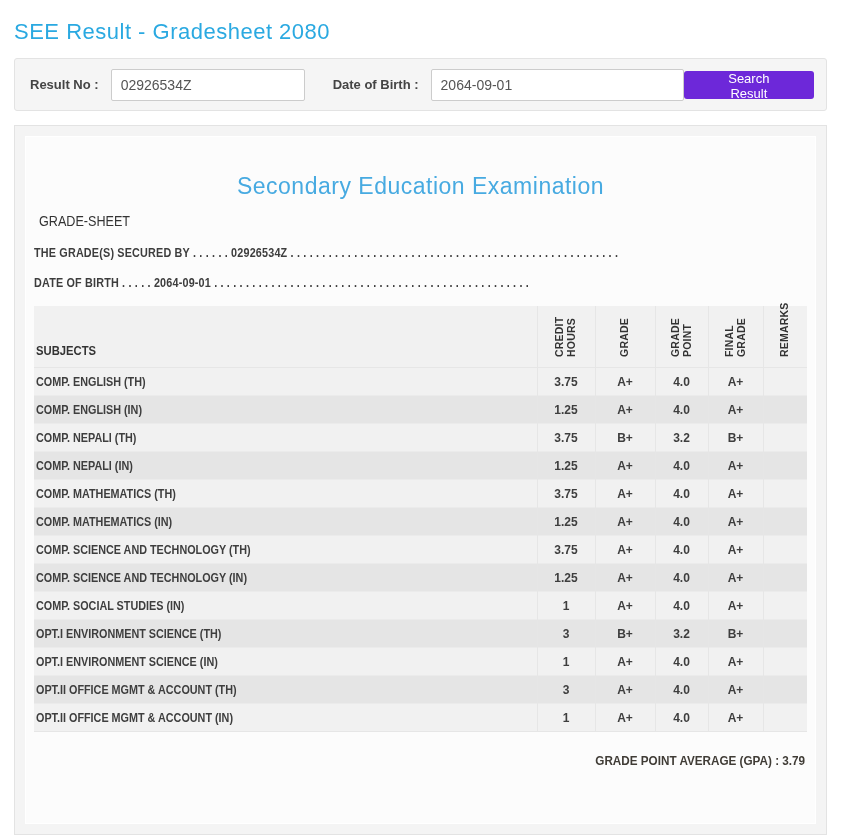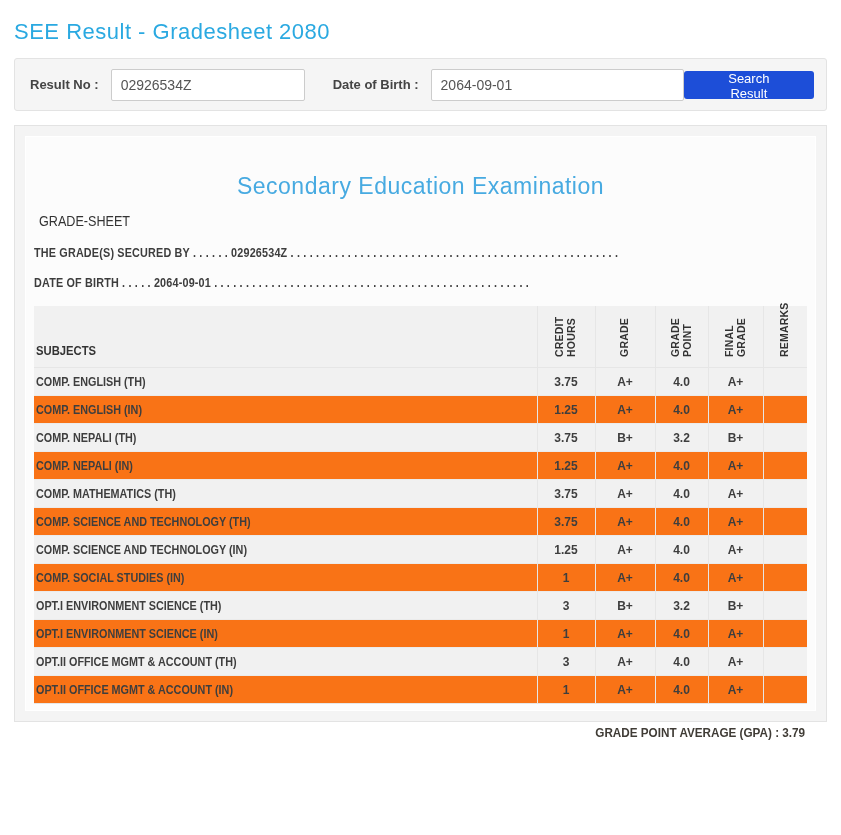--- a/index.html
+++ b/index.html
@@ -32,31 +32,31 @@
     border: 1px solid #cccccc; border-radius: 2px;
     background: #ffffff; color: #555;
     font-family: "Liberation Sans", sans-serif;
     font-size: 14px; padding: 0 9px; margin-left: 12px;
   }
   .inp-symbol { width: 194px; }
   .inp-dob { width: 276px; }
   .search-btn {
     margin-left: auto; margin-right: 5px;
     height: 28px; padding: 0 28px;
-    background: #1d4ed8; color: #ffffff;
+    background: #6d28d9; color: #ffffff;
     border: none; border-radius: 3px;
     font-family: "Liberation Sans", sans-serif;
     font-size: 13px; cursor: pointer;
   }
 
   
   .result-panel {
     margin-top: 14px;
     background: #f4f4f4; border: 1px solid #e3e3e3;
-    height: 597px; box-sizing: border-box; padding: 10px;
+    height: 710px; box-sizing: border-box; padding: 10px;
   }
   .card {
     background: #fcfcfc; border: 1px solid #ffffff;
     height: 100%; box-sizing: border-box; padding: 0 8px;
   }
   .exam-heading {
     margin-top: 36px; text-align: center;
     font-size: 23px; font-weight: 400; color: #47aae1; letter-spacing: 0.5px;
   }
   .gradesheet-sub {
@@ -100,21 +100,21 @@
   thead th + th, tbody td + td { border-left: 1px solid #e6e6e6; }
 
   .vh {
     display: inline-block;
     writing-mode: vertical-rl; transform: rotate(180deg);
     max-height: 50px; line-height: 1.12;
     font-size: 10.5px; font-weight: bold; color: #333; letter-spacing: 0.2px;
     text-align: left;
   }
 
-  tbody tr { background: #f97316; }
+  tbody tr { background: #e5e5e5; }
   tbody tr:nth-child(odd) { background: #f1f1f1; }
   tbody td {
     height: 28px; box-sizing: border-box;
     border-top: 1px solid #ebebeb;
     text-align: center;
     font-size: 12px; font-weight: bold; color: #3e3e3e;
   }
   tbody td.sub { text-align: left; padding-left: 2px; margin-top: 18px; }
   tbody td.sub .cx { white-space: nowrap; font-size: 12px; }
   table.grades { border-bottom: 1px solid #e6e6e6; }
@@ -205,20 +205,28 @@
   </tr>
             <tr>
     <td class="sub"><span class="cx cx-l">COMP. MATHEMATICS (TH)</span></td>
     <td>3.75</td>
     <td>A+</td>
     <td>4.0</td>
     <td>A+</td>
     <td></td>
   </tr>
             <tr>
+    <td class="sub"><span class="cx cx-l">COMP. MATHEMATICS (IN)</span></td>
+    <td>1.25</td>
+    <td>A+</td>
+    <td>4.0</td>
+    <td>A+</td>
+    <td></td>
+  </tr>
+            <tr>
     <td class="sub"><span class="cx cx-l">COMP. SCIENCE AND TECHNOLOGY (TH)</span></td>
     <td>3.75</td>
     <td>A+</td>
     <td>4.0</td>
     <td>A+</td>
     <td></td>
   </tr>
             <tr>
     <td class="sub"><span class="cx cx-l">COMP. SCIENCE AND TECHNOLOGY (IN)</span></td>
     <td>1.25</td>

